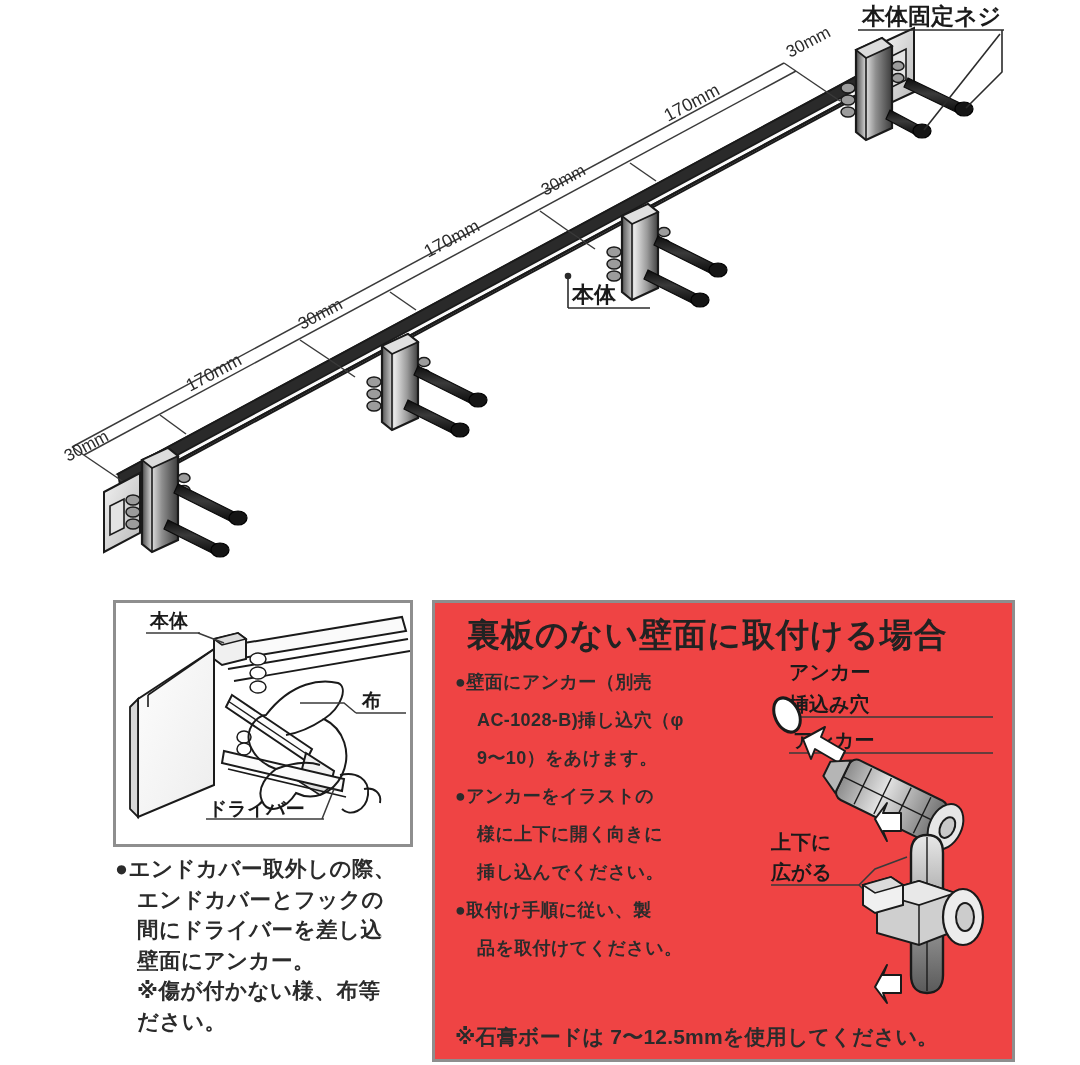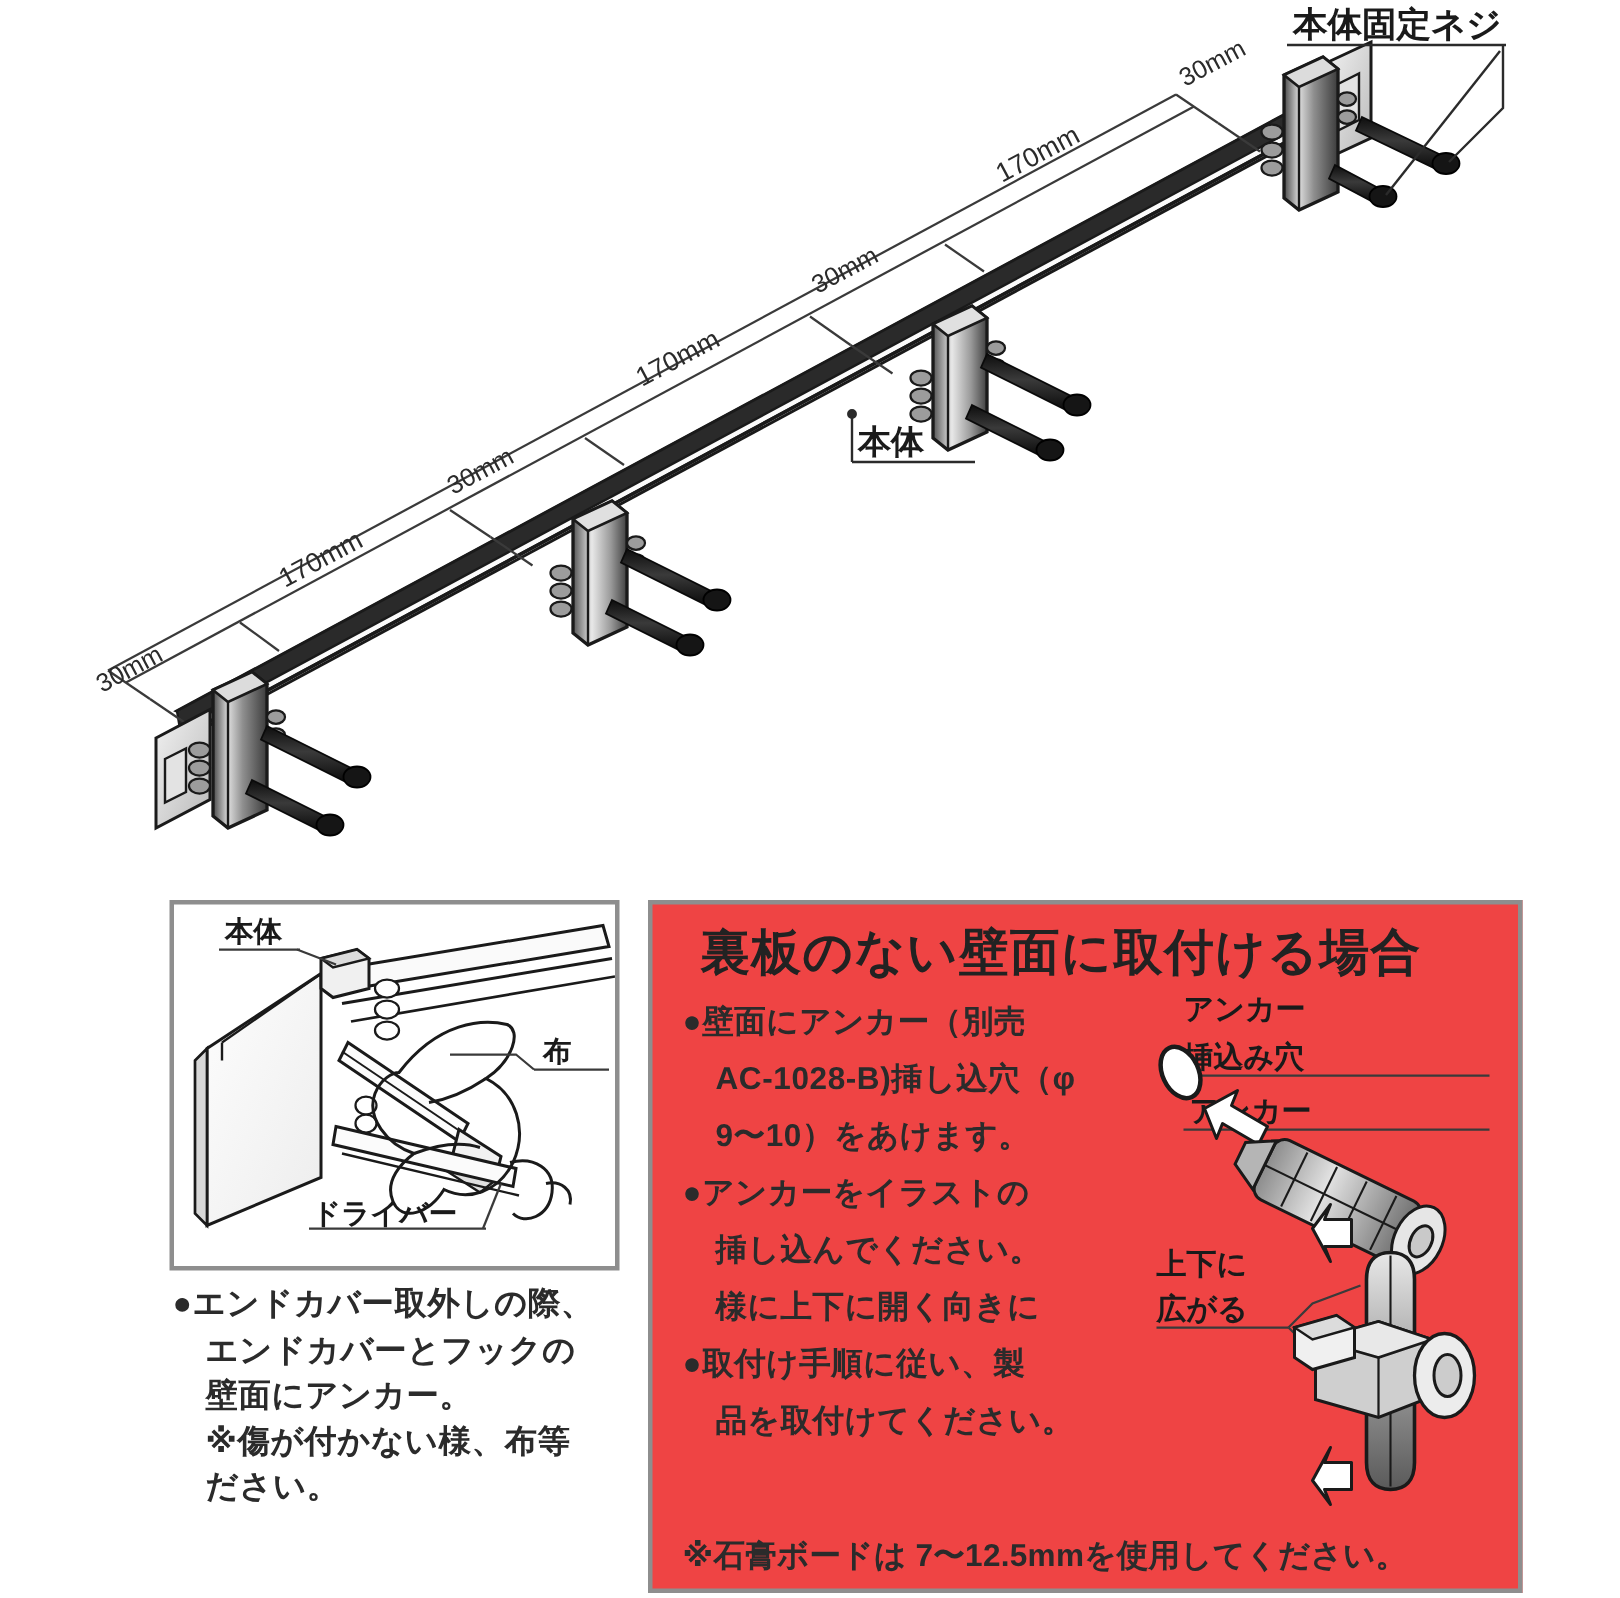--- a/index.html
+++ b/index.html
@@ -41,21 +41,21 @@
     position:absolute;left:432px;top:22px;width:583px;height:462px;
     border:3px solid #8e8e8e;background:#ef4444;box-sizing:border-box;
   }
   #right-title{
     position:absolute;left:32px;top:10px;width:520px;
     font-size:33px;font-weight:700;letter-spacing:1px;color:#222;
     white-space:nowrap;
   }
   #right-body{
     position:absolute;left:20px;top:60px;width:330px;
-    font-size:21px;line-height:38px;font-weight:700;color:#2b2b2b;
+    font-size:18px;line-height:38px;font-weight:700;color:#2b2b2b;
     letter-spacing:0.4px;
   }
   #right-body .ln{white-space:nowrap;display:block;}
   #right-body .ln.indent{padding-left:22px;}
   #right-footnote{
     position:absolute;left:20px;bottom:8px;width:545px;
     font-size:21px;font-weight:700;color:#2b2b2b;white-space:nowrap;
     letter-spacing:0.2px;
   }
   #right-figures{position:absolute;left:332px;top:50px;width:230px;height:395px;}
@@ -342,37 +342,38 @@
             <polyline points="218,186 206,216"></polyline>
             <line x1="90" y1="216" x2="208" y2="216"></line>
           </g>
           <text x="92" y="212" font-size="19" font-weight="bold" fill="#1a1a1a" style="font-family:'Liberation Sans',sans-serif">ドライバー</text>
         </svg>
       </div>
 
       <div id="left-note">
         <span class="ln">●エンドカバー取外しの際、</span>
         <span class="ln indent">エンドカバーとフックの</span>
+        <span class="ln indent">間にドライバーを差し込</span>
         <span class="ln indent">壁面にアンカー。</span>
         <span class="ln indent">※傷が付かない様、布等</span>
         <span class="ln indent">ださい。</span>
       </div>
     </div>
 
     <div id="right-panel">
 
       <div id="right-title">裏板のない壁面に取付ける場合</div>
 
       <div id="right-body">
         <span class="ln">●壁面にアンカー（別売</span>
         <span class="ln indent">AC-1028-B)挿し込穴（φ</span>
         <span class="ln indent">9〜10）をあけます。</span>
         <span class="ln">●アンカーをイラストの</span>
+        <span class="ln indent">様に上下に開く向きに</span>
         <span class="ln indent">挿し込んでください。</span>
-        <span class="ln indent">様に上下に開く向きに</span>
         <span class="ln">●取付け手順に従い、製</span>
         <span class="ln indent">品を取付けてください。</span>
       </div>
 
       <div id="right-figures">
         <svg width="230" height="395" viewBox="0 0 230 395" xmlns="http://www.w3.org/2000/svg">
           <defs>
             <linearGradient id="anchorBody" x1="0" y1="0" x2="0" y2="1">
               <stop offset="0%" stop-color="#e8e8e8"></stop>
               <stop offset="50%" stop-color="#9e9e9e"></stop>

